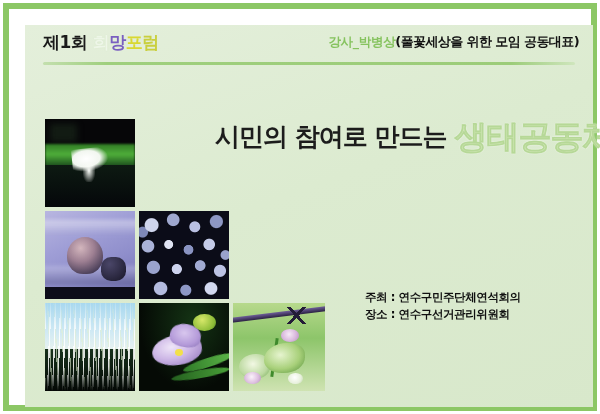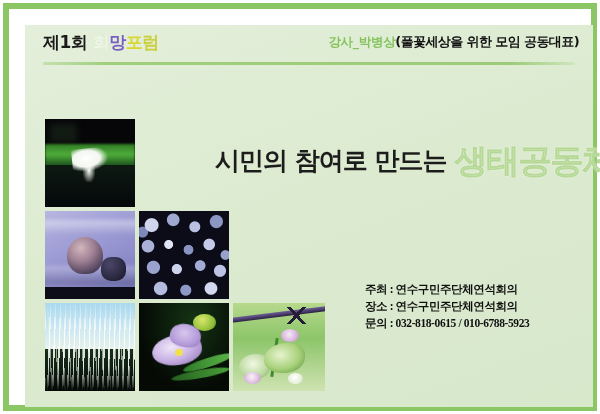--- a/index.html
+++ b/index.html
@@ -91,21 +91,20 @@
 
   
   .headline {
     position: absolute;
     left: 190px;
     top: 95px;
     width: 370px;
     text-align: right;
     white-space: nowrap;
     line-height: 1;
-    margin-top: 24px;
   }
   .headline .hl-dark {
     font-size: 25px;
     font-weight: bold;
     color: #1c1c1c;
     letter-spacing: -1px;
     vertical-align: middle;
   }
   .headline .hl-green {
     font-size: 33px;
@@ -282,23 +281,22 @@
   .p6 .flo2 { left: 12%; top: 78%; width: 18%; height: 14%; border-radius: 50%;
               background: radial-gradient(circle at 45% 40%, #fbf2fa 0%, #ddc0e0 55%, #b58cbc 100%); filter: blur(.4px); }
   .p6 .flo3 { left: 60%; top: 80%; width: 16%; height: 12%; border-radius: 50%;
               background: radial-gradient(circle at 45% 40%, #ffffff 0%, #e7f0dc 60%, #b9d3a0 100%); filter: blur(.4px); }
   .p6 .stem { left: 44%; top: 40%; width: 3%; height: 44%; background: #3f8a2c; transform: rotate(8deg); filter: blur(.4px); }
 
   
   .details {
     position: absolute;
     left: 340px;
-    top: 256px;
+    top: 264px;
     width: 220px;
-    font-family: Liberation Serif, serif;
   }
   .detail-line {
     font-size: 11.5px;
     font-weight: bold;
     color: #101010;
     letter-spacing: -0.4px;
     line-height: 17px;
     white-space: nowrap;
   }
 </style>
@@ -375,19 +373,18 @@
           <div class="layer flo2"></div>
           <div class="layer flo3"></div>
           <div class="layer wire"></div>
           <div class="layer barb"></div>
         </div>
 
       </div>
 
       <div class="details">
         <div class="detail-line">주최 : 연수구민주단체연석회의</div>
-        <div class="detail-line">장소 : 연수구민주단체연석회의</div>
-        <div class="detail-line">문의 : 032-818-0615 / 010-6788-5923</div>
+        <div class="detail-line">장소 : 연수구선거관리위원회</div>
       </div>
 
     </div>
   </div>
 </div>
 
 </body></html>

